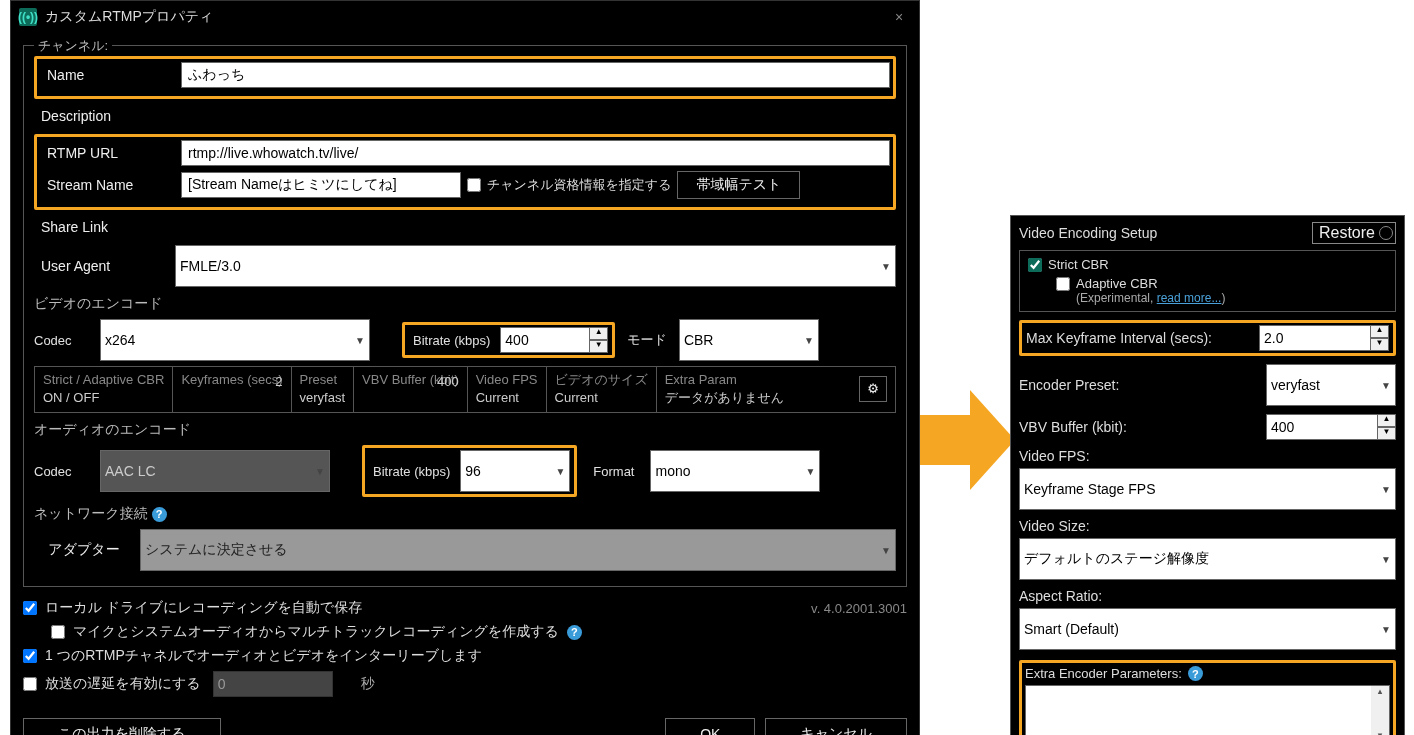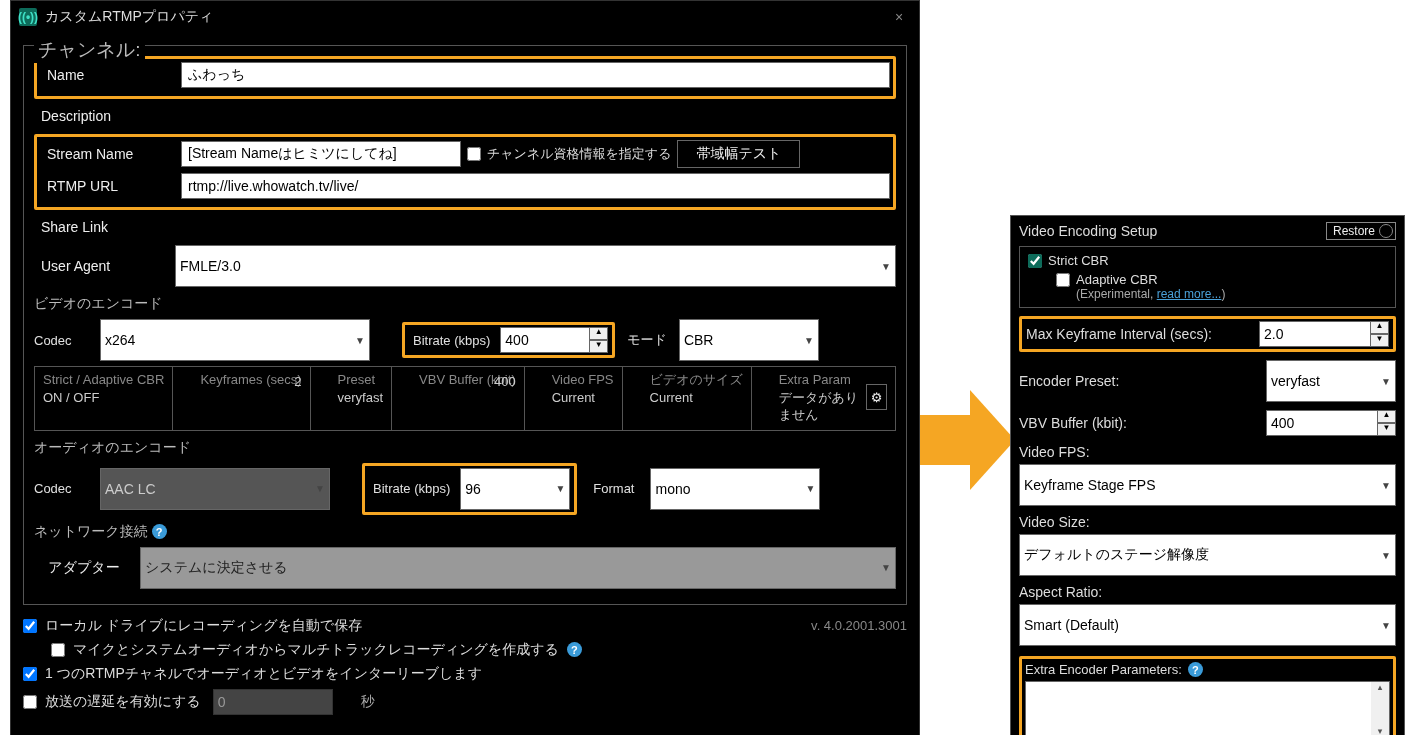--- a/index.html
+++ b/index.html
@@ -53,21 +53,21 @@
     margin-bottom: 12px;
     position: relative;
   }
   .group-legend {
     position: absolute;
     top: -9px;
     left: 10px;
     background: #000;
     padding: 0 4px;
     color: #bbb;
-    font-size: 19px;
+    font-size: 13px;
   }
   .row {
     display: flex;
     align-items: center;
     margin-bottom: 5px;
     gap: 6px;
   }
   .label-cell {
     width: 135px;
     background: #000;
@@ -127,21 +127,20 @@
   }
   .subhdr {
     color:#bbb;
     font-size:14px;
     margin: 8px 0 6px 0;
   }
   .infostrip {
     display:flex;
     border:1px solid #555;
     background:#000;
-    gap:19px;
   }
   .infostrip .cell {
     border-right:1px solid #555;
     padding:4px 8px 6px 8px;
     font-size:13px;
     color:#888;
     line-height:1.35;
   }
   .infostrip .cell .val { color:#ccc; }
   .infostrip .cell:last-child { border-right:none; flex:1; display:flex; justify-content:space-between; align-items:center;}
@@ -186,21 +185,21 @@
     border:1px solid #555;
     padding: 6px 8px 10px 8px;
     color:#ddd;
   }
   .panel2 .p2-head {
     display:flex;justify-content:space-between;align-items:center;margin-bottom:6px;
   }
   .panel2 .p2-head .title { font-size:14px; }
   .panel2 .restorebtn {
     display:flex;align-items:center;
-    border:1px solid #888;background:#000;color:#eee;font-size:12px;
+    border:1px solid #888;background:#000;color:#eee;font-size:16px;
     padding:1px 2px 1px 6px;cursor:pointer;
   }
   .panel2 .restorebtn .re-icon { width:14px;height:14px;border:1px solid #888;border-radius:50%;margin-left:4px;position:relative; }
   .p2-row { display:flex;align-items:center;justify-content:space-between;margin-bottom:8px;gap:16px;font-size:14px; }
   .p2-row .plabel { flex:1; }
   .p2-row .pinput { width:130px; }
   .p2-fullselect { width:100%; }
   .p2-sublabel { font-size:14px; margin: 4px 0 4px 0; }
   .p2-group { border:1px solid #555; padding:6px 1px 6px 8px; margin-bottom:8px; }
   .p2-readlink { color:#4aa0d8; text-decoration:underline; font-size:12px; }
@@ -259,31 +258,31 @@
           <input class="text-input" value="ふわっち" style="">
         </div>
       </div>
 
       <div class="row">
         <div class="label-cell">Description</div>
       </div>
 
       <div class="orange-box">
         <div class="row">
+          <div class="label-cell">RTMP URL</div>
+          <input class="text-input" value="rtmp://live.whowatch.tv/live/" style="">
+        </div>
+        <div class="row">
           <div class="label-cell">Stream Name</div>
           <input class="text-input" style="flex: 0 0 280px;" value="[Stream Nameはヒミツにしてね]">
           <label class="checkbox-wrap">
             <input type="checkbox" style="">
             <span>チャンネル資格情報を指定する</span>
           </label>
           <button class="btn">帯域幅テスト</button>
-        </div>
-        <div class="row">
-          <div class="label-cell">RTMP URL</div>
-          <input class="text-input" value="rtmp://live.whowatch.tv/live/" style="">
         </div>
       </div>
 
       <div class="row">
         <div class="label-cell">Share Link</div>
       </div>
       <div class="row">
         <div class="label-cell">User Agent</div>
         <div class="select" style="flex:1">
           <span>FMLE/3.0</span>

